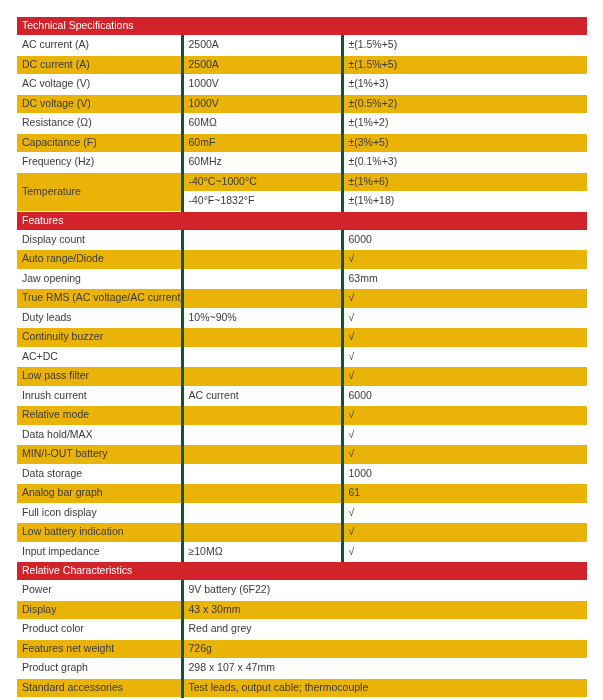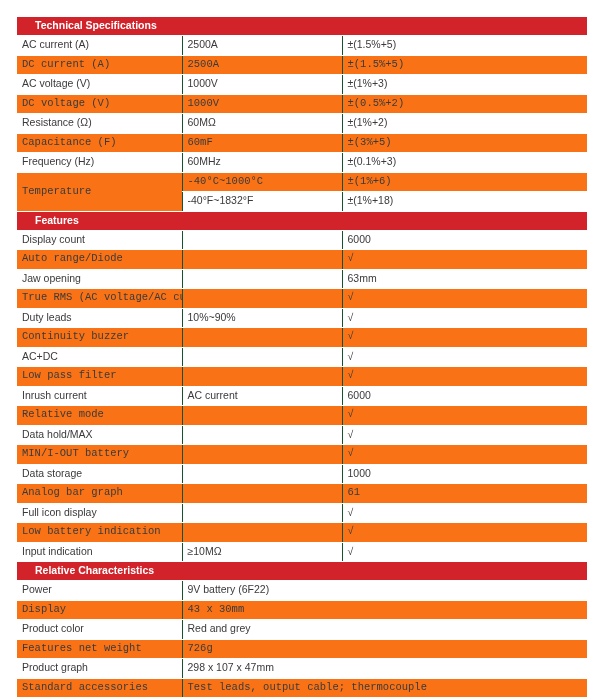--- a/index.html
+++ b/index.html
@@ -29,32 +29,31 @@
     padding: 0 4px 0 5px;
     border-bottom: 1px solid #ffffff;
     vertical-align: middle;
     line-height: 1.1;
     white-space: nowrap;
     overflow: hidden;
   }
   tr.sec-header td {
     background: #d2232a;
     color: #ffffff;
-    font-weight: bold;
+    font-weight: normal;
     height: 18px;
-    padding-left: 18px;
+    padding-left: 5px;
     border-left: none;
     margin-top: 27px;
   }
   td.c2, td.c3 {
-    border-left: 1px solid #14532d;
+    border-left: 3px solid #14532d;
   }
   tr.alt td, td.alt {
-    background: #f97316;
-    font-family: Liberation Mono, monospace;
+    background: #eab308;
   }
 </style>
 </head>
 <body>
 
 <table class="spec-table">
   <colgroup>
     <col style="width:165px">
     <col style="width:160px">
     <col style="width:245px">
@@ -188,21 +187,21 @@
       <td class="c1">Full icon display</td>
       <td class="c2"></td>
       <td class="c3">√</td>
     </tr>
     <tr class="alt">
       <td class="c1">Low battery indication</td>
       <td class="c2"></td>
       <td class="c3">√</td>
     </tr>
     <tr>
-      <td class="c1">Input indication</td>
+      <td class="c1">Input impedance</td>
       <td class="c2">≥10MΩ</td>
       <td class="c3">√</td>
     </tr>
   </tbody>
 
   <tbody>
     <tr class="sec-header">
       <td colspan="3">Relative Characteristics</td>
     </tr>
     <tr>

